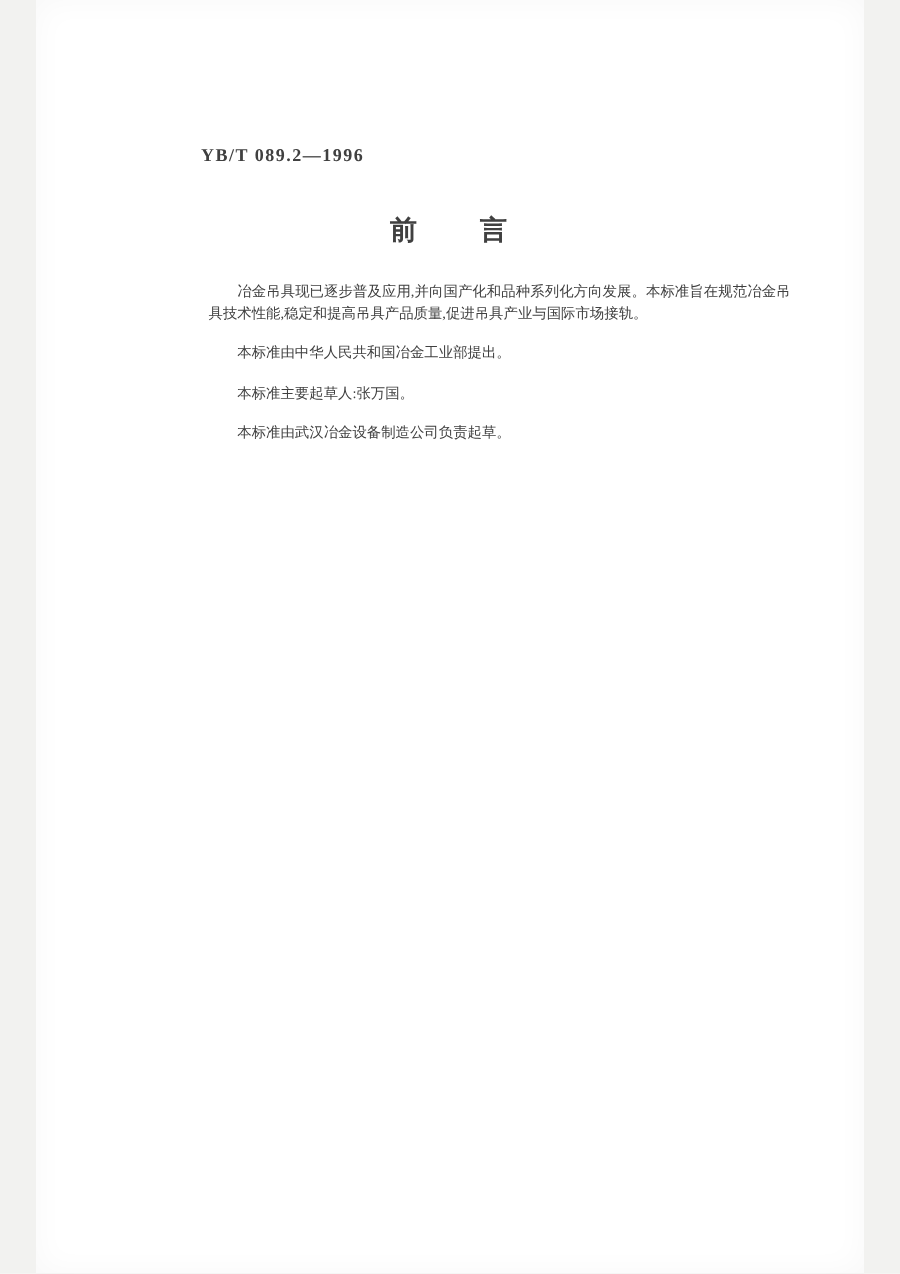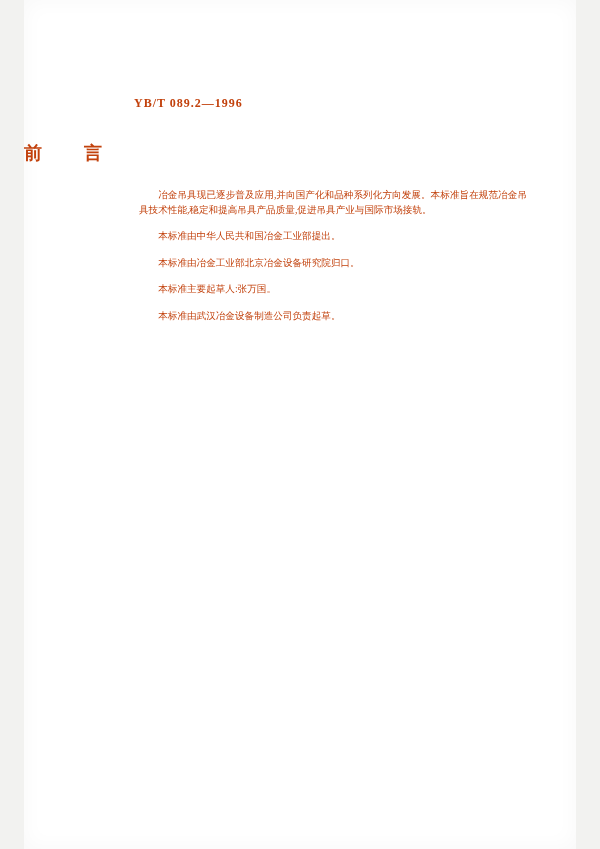--- a/index.html
+++ b/index.html
@@ -8,40 +8,40 @@
     background: #f2f2f0;
   }
   .page {
     position: relative;
     width: 552px;
     height: 849px;
     margin: 0 auto;
     background: #ffffff;
     box-shadow: inset 0 0 22px rgba(0,0,0,0.03);
     font-family: "Liberation Serif", "DejaVu Serif", serif;
-    color: #c2410c;
+    color: #404040;
     overflow: hidden;
   }
   .standard-code {
     position: absolute;
     left: 110px;
     top: 96px;
     font-family: "Liberation Serif", "DejaVu Serif", serif;
     font-size: 12px;
     font-weight: bold;
     letter-spacing: 1px;
     white-space: nowrap;
   }
   .page-title {
     position: absolute;
     left: 0;
     top: 141px;
     width: 100%;
     margin: 0;
-    text-align: left;
+    text-align: center;
     font-size: 18px;
     font-weight: bold;
     letter-spacing: 2px;
   }
   .body-text {
     position: absolute;
     left: 103px;
     top: 176px;
     width: 412px;
     font-size: 9.6px;
@@ -59,18 +59,17 @@
 
 <div class="page">
 
   <div class="standard-code">YB/T 089.2—1996</div>
 
   <h1 class="page-title">前　　言</h1>
 
   <div class="body-text">
     <p>冶金吊具现已逐步普及应用,并向国产化和品种系列化方向发展。本标准旨在规范冶金吊具技术性能,稳定和提高吊具产品质量,促进吊具产业与国际市场接轨。</p>
     <p>本标准由中华人民共和国冶金工业部提出。</p>
-    <p>本标准由冶金工业部北京冶金设备研究院归口。</p>
     <p>本标准主要起草人:张万国。</p>
     <p>本标准由武汉冶金设备制造公司负责起草。</p>
   </div>
 
 </div>
 
 </body></html>

